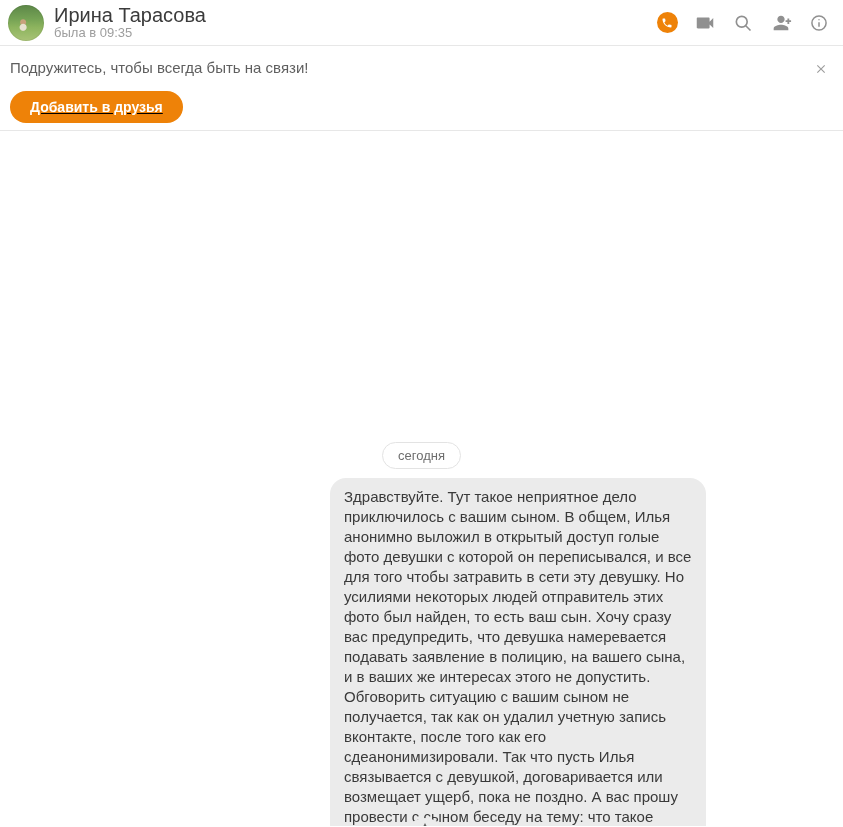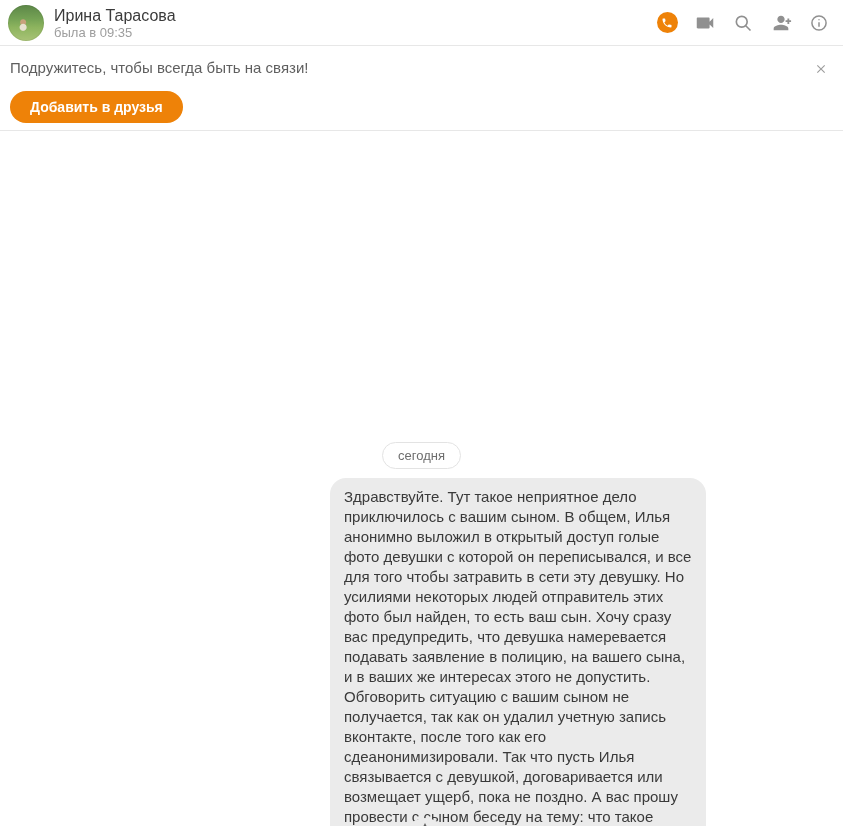--- a/index.html
+++ b/index.html
@@ -10,34 +10,34 @@
   
   .header { height:46px; display:flex; align-items:center; border-bottom:1px solid #e7e7e7;
             padding:0 12px 0 8px; background:#fff; }
   .avatar { width:36px; height:36px; border-radius:50%; flex:0 0 36px;
             background:
               radial-gradient(circle at 42% 62%, #e8e2d2 0 3px, rgba(0,0,0,0) 4px),
               radial-gradient(circle at 42% 48%, #c7a27c 0 2.5px, rgba(0,0,0,0) 3.5px),
               linear-gradient(180deg, #5c8748 0%, #76a355 40%, #8db45e 62%, #a9c377 100%);
             box-shadow: inset 0 0 0 1px rgba(0,0,0,0.06); }
   .hdr-text { margin-left:10px; display:flex; flex-direction:column; justify-content:center; }
-  .hdr-name { font-size:16px; color:#3b3b3b; line-height:19px; }
+  .hdr-name { font-size:20px; color:#3b3b3b; line-height:19px; }
   .hdr-status { font-size:13px; color:#9d9d9d; line-height:15px; }
   .hdr-actions { margin-left:auto; display:flex; align-items:center; gap:14px; }
   .icon-btn { width:24px; height:24px; display:flex; align-items:center; justify-content:center;
               cursor:pointer; background:none; border:none; }
   .icon-btn svg { display:block; }
   .call-circle { width:21px; height:21px; border-radius:50%; background:#ee8208;
                  display:flex; align-items:center; justify-content:center; }
 
   
   .banner { position:relative; height:85px; border-bottom:1px solid #e7e7e7; background:#fff;
             padding:13px 16px 0 10px; }
   .banner-text { font-size:15px; color:#5f5f5f; line-height:18px; }
-  .banner-buttons { margin-top:14px; display:flex; gap:8px; align-items:center; }
+  .banner-buttons { margin-top:14px; display:flex; gap:8px; align-items:center;text-decoration:underline; }
   .btn { border:none; border-radius:17px; height:32px; font-size:14px; cursor:pointer;
          font-family:"Liberation Sans", sans-serif; padding:0 20px; }
   .btn-primary { background:#ee8208; color:#fff; font-weight:bold; }
   .btn-secondary { background:#ebebeb; color:#6b6b6b; }
   .banner-close { position:absolute; top:14px; right:12px; width:20px; height:20px;
                   border:none; background:none; cursor:pointer; color:#9d9d9d;
                   display:flex; align-items:center; justify-content:center; }
 
   
   .chat { position:relative; height:695px; background:#fff; overflow:hidden; }

